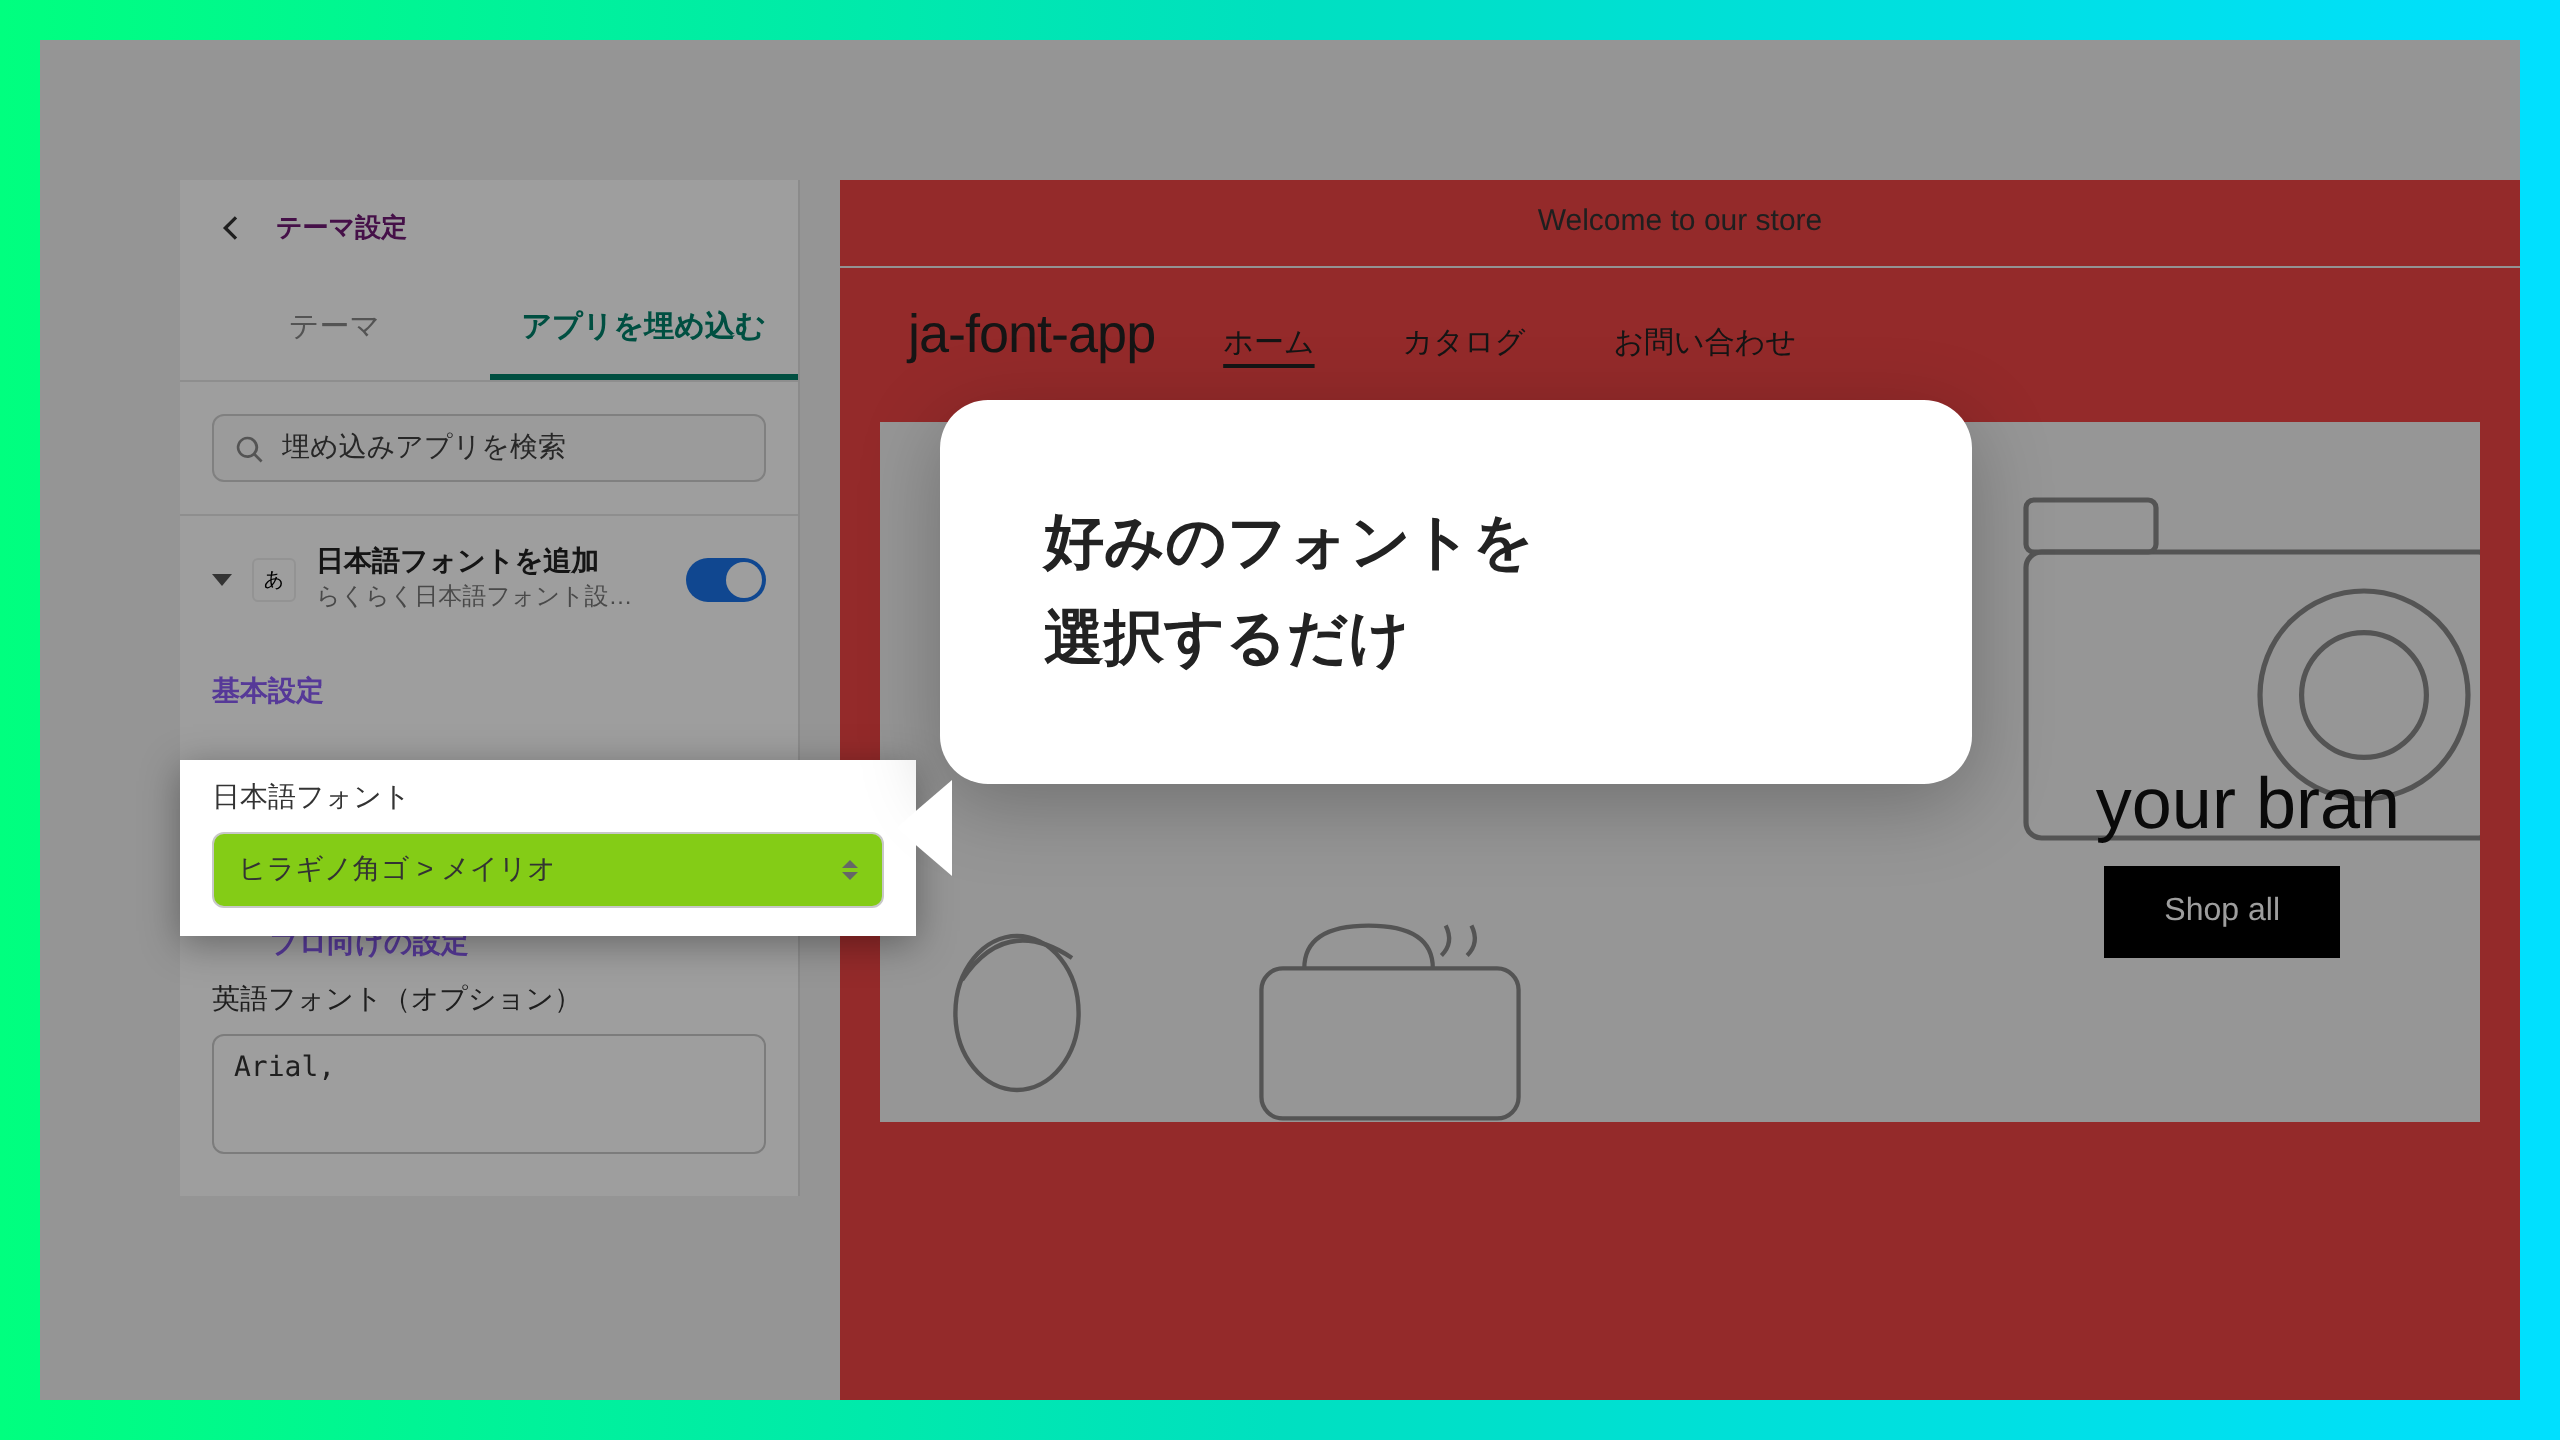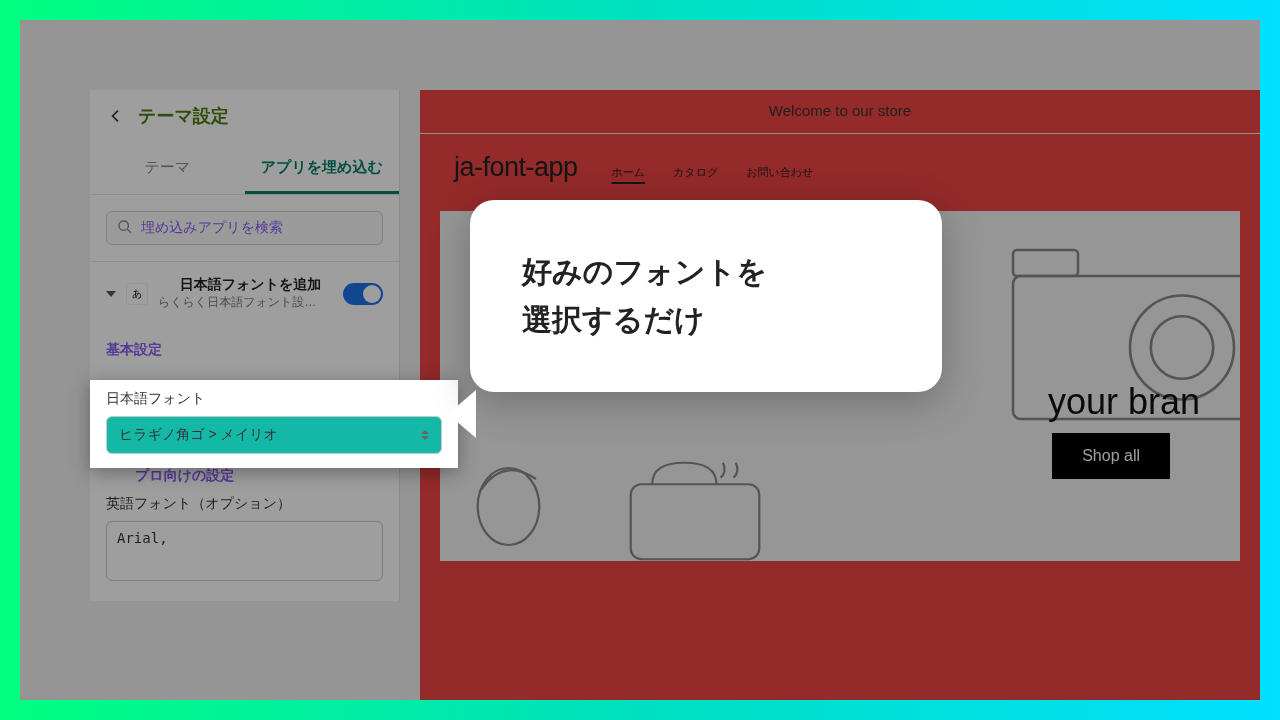--- a/index.html
+++ b/index.html
@@ -5,69 +5,69 @@
   * { box-sizing: border-box; margin: 0; padding: 0; }
   html, body { width: 1280px; height: 720px; overflow: hidden; font-family: -apple-system, BlinkMacSystemFont, "Hiragino Sans", "Meiryo", sans-serif; }
   body { background: linear-gradient(90deg, #00ff7f 0%, #00e0c0 50%, #00e0ff 100%); padding: 20px; }
   .frame { position: relative; width: 1240px; height: 680px; background: #f0f0f0; overflow: hidden; }
   .dim-overlay { position: absolute; inset: 0; background: rgba(0,0,0,0.38); z-index: 5; pointer-events: none; }
 
   
   .sidebar { position: absolute; left: 70px; top: 70px; width: 310px; background: #fff; border-right: 1px solid #e0e0e0; z-index: 2; }
   .sb-header { display: flex; align-items: center; padding: 14px 16px 18px; }
   .sb-back { width: 20px; height: 20px; display: flex; align-items: center; justify-content: center; color: #444; margin-right: 12px; cursor: pointer; }
-  .sb-title { font-size: 18px; font-weight: 700; color: #4d7c0f; }
+  .sb-title { font-size: 13px; font-weight: 700; color: #701a75; }
   .sb-tabs { display: flex; border-bottom: 1px solid #e6e6e6; }
   .sb-tab { flex: 1; text-align: center; padding: 12px 0 14px; font-size: 15px; color: #888; cursor: pointer; }
   .sb-tab.active { color: #00806a; font-weight: 600; border-bottom: 3px solid #00806a; }
   .sb-search { margin: 16px; }
-  .sb-search-box { display: flex; align-items: flex-start; border: 1px solid #cfcfcf; border-radius: 6px; padding: 7px 10px; background: #fafafa; color: #8b5cf6; }
+  .sb-search-box { display: flex; align-items: flex-end; border: 1px solid #cfcfcf; border-radius: 6px; padding: 7px 10px; background: #fafafa; color: #404040; }
   .sb-search-box svg { width: 16px; height: 16px; margin-right: 8px; fill: #888; }
   .sb-search-box span { font-size: 14px; }
 
   .sb-divider { border-top: 1px solid #e6e6e6; margin: 0 0 0 0; }
 
   .sb-appblock { display: flex; align-items: center; padding: 14px 16px; }
   .chevron { width: 0; height: 0; border-left: 5px solid transparent; border-right: 5px solid transparent; border-top: 6px solid #555; margin-right: 10px; }
   .app-icon { width: 22px; height: 22px; background: #fff; border: 1px solid #eee; border-radius: 3px; margin-right: 10px; display:flex; align-items:center; justify-content:center; font-size:10px; }
-  .app-text { flex: 1; text-align: center; }
+  .app-text { flex: 1; }
   .app-title { font-size: 14px; font-weight: 700; color: #222; }
   .app-sub { font-size: 12px; color: #777; white-space: nowrap; overflow: hidden; text-overflow: ellipsis; max-width: 160px; }
   .toggle { width: 40px; height: 22px; border-radius: 11px; background: #1a73e8; position: relative; cursor: pointer; }
   .toggle::after { content: ""; position: absolute; right: 2px; top: 2px; width: 18px; height: 18px; border-radius: 50%; background: #fff; }
 
   .sb-section { padding: 0 16px 16px; }
   .sb-section-title { font-size: 14px; font-weight: 700; color: #8b5cf6; padding: 16px 0 10px; }
   .sb-label { font-size: 14px; color: #333; margin-bottom: 8px; }
-  .sb-select { border: 1px solid #c8c8c8; border-radius: 6px; padding: 9px 12px; display: flex; justify-content: space-between; align-items: center; background: #14b8a6; cursor: pointer; font-size: 14px; color: #333; gap: 40px; }
+  .sb-select { border: 1px solid #c8c8c8; border-radius: 6px; padding: 9px 12px; display: flex; justify-content: space-between; align-items: center; background: #84cc16; cursor: pointer; font-size: 14px; color: #333; gap: 40px; }
   .sb-select .sel-arrows { display: flex; flex-direction: column; gap: 2px; }
   .sel-arrows span { width: 0; height: 0; border-left: 4px solid transparent; border-right: 4px solid transparent; }
   .sel-arrows .up { border-bottom: 4px solid #666; }
   .sel-arrows .down { border-top: 4px solid #666; }
   .sb-textarea { width: 100%; min-height: 60px; border: 1px solid #c8c8c8; border-radius: 6px; padding: 8px 10px; font-size: 14px; color: #333; resize: none; background: #fff; }
 
   
   .highlight { position: absolute; left: 70px; top: 360px; width: 368px; background: #fff; padding: 10px 16px 14px; z-index: 7; box-shadow: 0 4px 18px rgba(0,0,0,0.35); }
 
   
   .preview { position: absolute; left: 400px; top: 70px; right: 0; bottom: 0; background: #ef4444; z-index: 2; }
   .pv-bar { text-align: center; padding: 12px 20px 14px; font-size: 15px; color: #333; border-bottom: 1px solid #eee; }
   .pv-header { display: flex; align-items: baseline; padding: 18px 34px 14px; gap: 34px; }
   .pv-logo { font-size: 27px; color: #222; letter-spacing: -0.5px; }
-  .pv-nav { display: flex; gap: 28px; font-size: 11px; }
+  .pv-nav { display: flex; gap: 44px; font-size: 15px; }
   .pv-nav a { color: #222; text-decoration: none; cursor: pointer; }
   .pv-nav a.active { text-decoration: underline; text-underline-offset: 6px; text-decoration-thickness: 2px; font-weight: 500; }
 
   .pv-hero { margin: 14px 20px 0; height: 350px; background: #f2f2f2; position: relative; overflow: hidden; display:flex; align-items:center; justify-content:flex-end; padding-right:40px; }
   .pv-tagline { position: absolute; right: 40px; top: 170px; font-size: 36px; color: #111; white-space: nowrap; }
   .pv-cta { position: absolute; right: 70px; top: 222px; background: #000; color: #fff; padding: 14px 30px; font-size: 16px; cursor: pointer; text-align: right; }
   .pv-ill { position: absolute; stroke: #888; stroke-width: 2; fill: none; }
 
   
-  .tooltip { position: absolute; left: 450px; top: 180px; width: 472px; background: #fff; border-radius: 24px; box-shadow: 0 10px 40px rgba(0,0,0,0.25); padding: 48px 52px; z-index: 10; }
+  .tooltip { position: absolute; left: 450px; top: 180px; width: 516px; background: #fff; border-radius: 24px; box-shadow: 0 10px 40px rgba(0,0,0,0.25); padding: 48px 52px; z-index: 10; }
   .tooltip-text { font-size: 30px; font-weight: 700; color: #222; line-height: 1.6; }
   .tooltip-arrow { position: absolute; left: -22px; top: 190px; width: 0; height: 0; border-top: 24px solid transparent; border-bottom: 24px solid transparent; border-right: 28px solid #fff; }
 </style>
 </head>
 <body>
 
 <div class="frame">
   <div class="dim-overlay"></div>
 
   <div class="sidebar">

